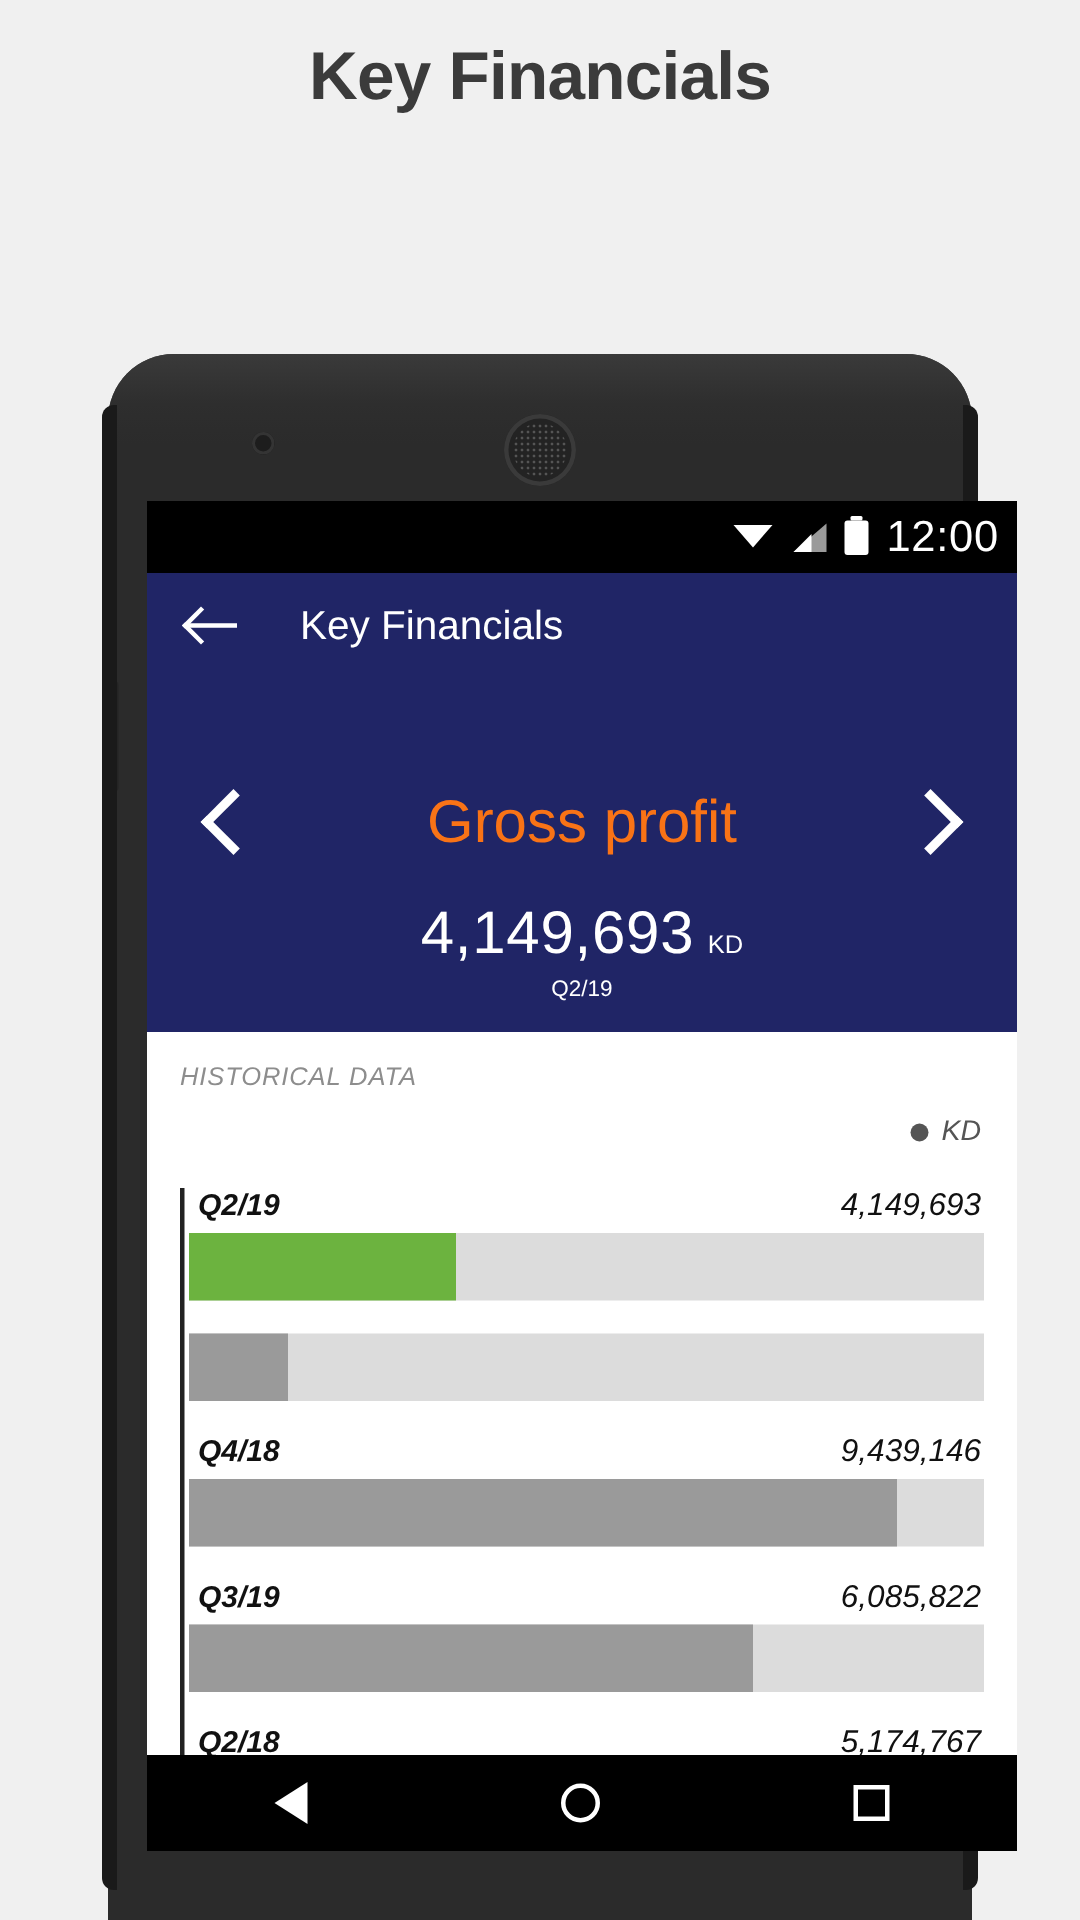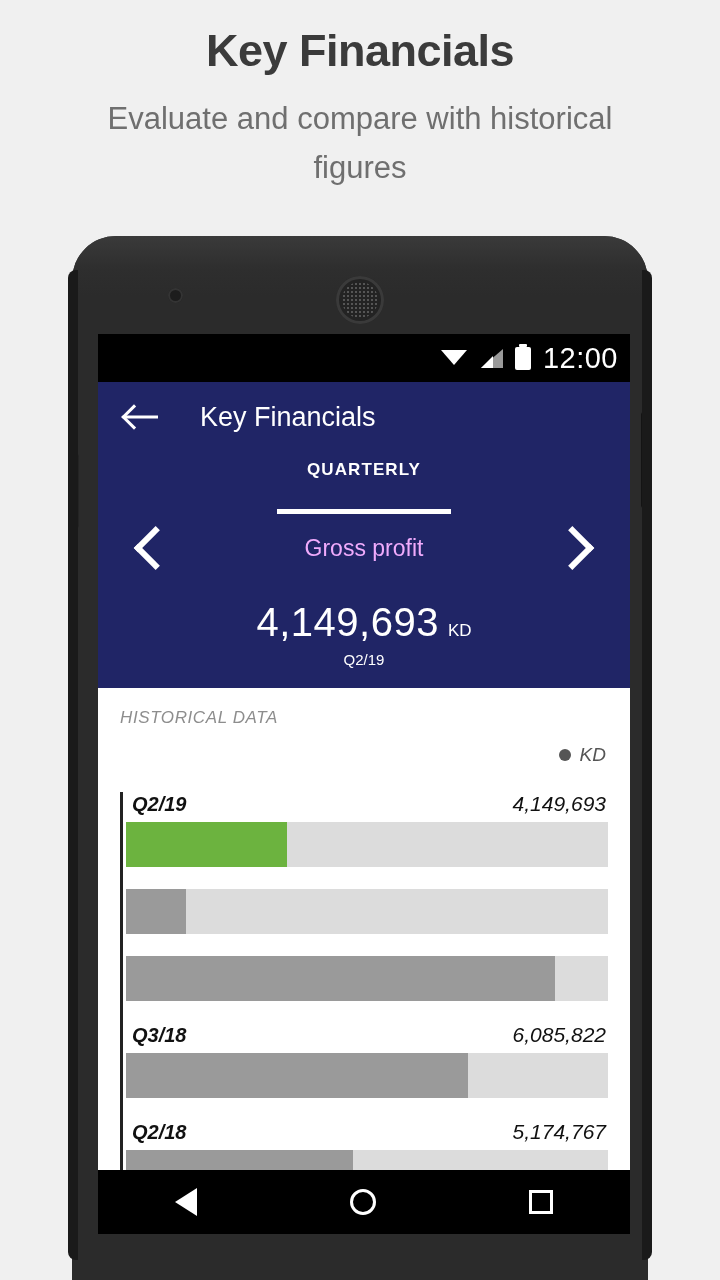--- a/index.html
+++ b/index.html
@@ -63,21 +63,21 @@
   .speaker::after {
     content: ""; position: absolute; inset: 6px;
     background-image: radial-gradient(#555 0.9px, transparent 1.1px);
     background-size: 4px 4px;
     border-radius: 50%;
   }
 
   
   .screen {
     position: absolute; left: 30px; top: 98px;
-    width: 532px; height: 900px;
+    width: 580px; height: 900px;
     background: #ffffff; overflow: hidden;
   }
 
   
   .statusbar {
     height: 48px; background: #000; display: flex; align-items: center;
     justify-content: flex-end; padding-right: 12px; gap: 12px;
   }
   .wifi-icon { width: 26px; height: 20px; position: relative; }
   .wifi-icon::after {
@@ -130,21 +130,21 @@
   
   .hero { background: #202566; padding: 8px 0 20px; }
   .hero-nav { display: flex; align-items: center; justify-content: space-between; padding: 0 36px; }
   .chev { width: 34px; height: 52px; position: relative; flex: none; }
   .chev::after {
     content: ""; position: absolute; top: 50%; left: 50%;
     width: 25px; height: 25px; border-top: 6px solid #fff; border-right: 6px solid #fff;
   }
   .chev-left::after { transform: translate(-35%,-50%) rotate(-135deg); }
   .chev-right::after { transform: translate(-65%,-50%) rotate(45deg); }
-  .hero-metric { color: #f0abfc; font-size: 23px; font-weight: 400; }
+  .hero-metric { color: #f97316; font-size: 40px; font-weight: 400; }
   .hero-value-row {
     display: flex; align-items: baseline; justify-content: center; gap: 9px; margin-top: 26px;
   }
   .hero-value { color: #fff; font-size: 40px; letter-spacing: 0.5px; }
   .hero-unit { color: #fff; font-size: 17px; }
   .hero-period { text-align: center; color: #fff; font-size: 15px; margin-top: 6px; }
 
   
   .hist { background: #fff; padding: 20px 22px 0 22px; position: relative; font-style: italic; }
   .hist-label { color: #8d8d8d; font-size: 17px; letter-spacing: 0.6px; }
@@ -171,21 +171,20 @@
   }
   .nav-back { width: 0; height: 0; border-top: 14px solid transparent; border-bottom: 14px solid transparent; border-right: 22px solid #fff; }
   .nav-home { width: 26px; height: 26px; border: 3px solid #fff; border-radius: 50%; }
   .nav-recent { width: 24px; height: 24px; border: 3px solid #fff; }
 </style>
 </head>
 <body>
 
 <div class="promo">
   <div class="promo-title">Key Financials</div>
-  <div class="promo-sub">Evaluate and compare with historical figures</div>
 </div>
 
 <div class="phone-wrap">
   <div class="phone-body">
     <div class="camera"></div>
     <div class="speaker"></div>
     <div class="side-btn"></div>
     <div class="side-btn2"></div>
   </div>
   <div class="phone-edge-l"></div>
@@ -199,24 +198,20 @@
       <div class="battery-icon"></div>
       <div class="clock">12:00</div>
     </div>
 
     <div class="appbar">
       <div class="appbar-top">
         <div class="back-arrow"></div>
         <div class="appbar-title">Key Financials</div>
       </div>
       <div class="tabs">
-        <div class="tab">
-          <span>QUARTERLY</span>
-          <div class="tab-underline"></div>
-        </div>
       </div>
     </div>
 
     <div class="hero">
       <div class="hero-nav">
         <div class="chev chev-left"></div>
         <div class="hero-metric">Gross profit</div>
         <div class="chev chev-right"></div>
       </div>
       <div class="hero-value-row">
@@ -243,27 +238,31 @@
             <div class="track" style="background: rgb(220, 220, 220);">
               <div class="fill current" style="width: 33.5%; background: rgb(108, 179, 63);"></div>
             </div>
           </div>
           <div class="row">
             <div class="track" style="background: rgb(220, 220, 220);">
               <div class="fill" style="width: 12.5%; background: rgb(154, 154, 154);"></div>
             </div>
           </div>
           <div class="row">
+            <div class="row-head">
+              <div class="row-label">Q4/18</div>
+              <div class="row-value">9,439,146</div>
+            </div>
             <div class="track" style="background: rgb(220, 220, 220);">
               <div class="fill" style="width: 89%; background: rgb(154, 154, 154);"></div>
             </div>
           </div>
           <div class="row">
             <div class="row-head">
-              <div class="row-label">Q3/18</div>
+              <div class="row-label">Q3/19</div>
               <div class="row-value">6,085,822</div>
             </div>
             <div class="track" style="background: rgb(220, 220, 220);">
               <div class="fill" style="width: 71%; background: rgb(154, 154, 154);"></div>
             </div>
           </div>
           <div class="row">
             <div class="row-head">
               <div class="row-label">Q2/18</div>
               <div class="row-value">5,174,767</div>

